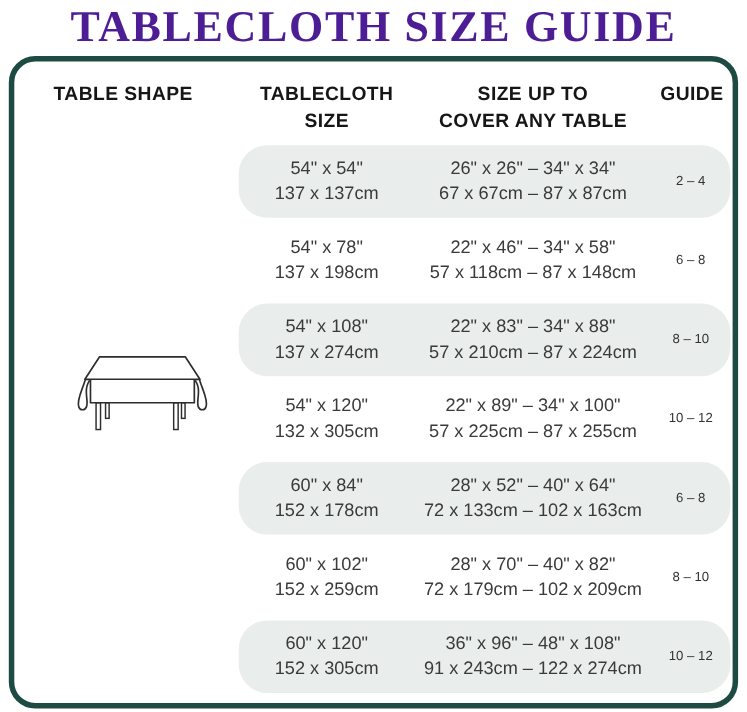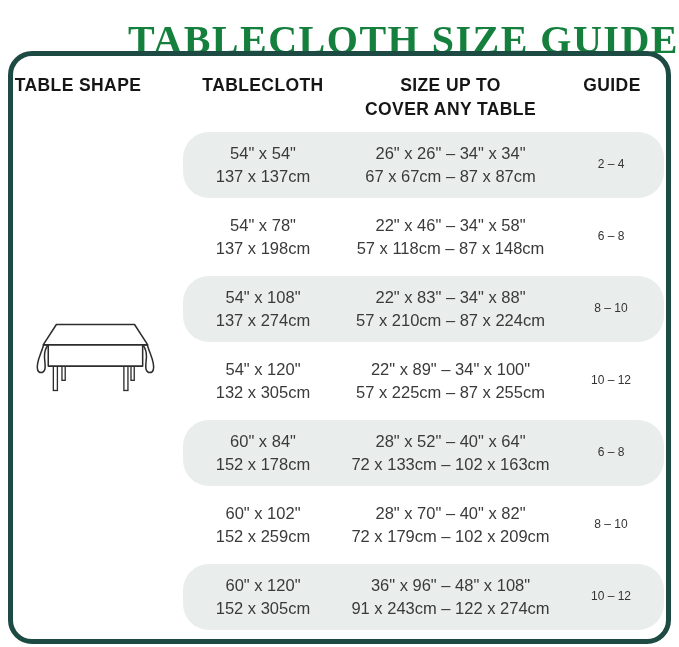--- a/index.html
+++ b/index.html
@@ -3,37 +3,37 @@
 <meta charset="utf-8">
 <style>
   * { margin:0; padding:0; box-sizing:border-box; }
   html,body { width:679px; height:647px; background:#ffffff; overflow:hidden;
               font-family:"Liberation Sans", sans-serif; }
 
   .page { position:relative; width:679px; height:647px; background:#fff; }
 
   .page-title {
     position:absolute; left:0; top:1px; width:100%;
-    text-align:right;
+    text-align:center;
     font-family:"Liberation Serif", serif;
     font-weight:700;
     font-size:40px;
     line-height:46px;
     letter-spacing:1.5px;
-    color:#15803d;
-    margin-top:16px;
+    color:#4c1d95;
   }
 
   .board {
     position:absolute; left:8px; top:51px;
     width:663px; height:593px;
     border:5px solid #1d4a42;
     border-radius:24px;
     background:#fff;
     overflow:hidden;
+    padding-left:34px;
   }
 
   .header-row { display:flex; height:73px; }
   .hcell {
     text-align:center;
     padding-top:17px;
     font-weight:700;
     font-size:17.5px;
     line-height:24px;
     letter-spacing:0.4px;
@@ -81,20 +81,21 @@
   <h1 class="page-title">TABLECLOTH SIZE GUIDE</h1>
 
   <div class="board">
 
     <div class="header-row">
       <div class="hcell h-shape">
         <span>TABLE SHAPE</span>
       </div>
       <div class="hcell h-size">
         <span>TABLECLOTH</span>
+        <span>SIZE</span>
       </div>
       <div class="hcell h-cover">
         <span>SIZE UP TO</span>
         <span>COVER ANY TABLE</span>
       </div>
       <div class="hcell h-seats">
         <span>GUIDE</span>
       </div>
     </div>
 

